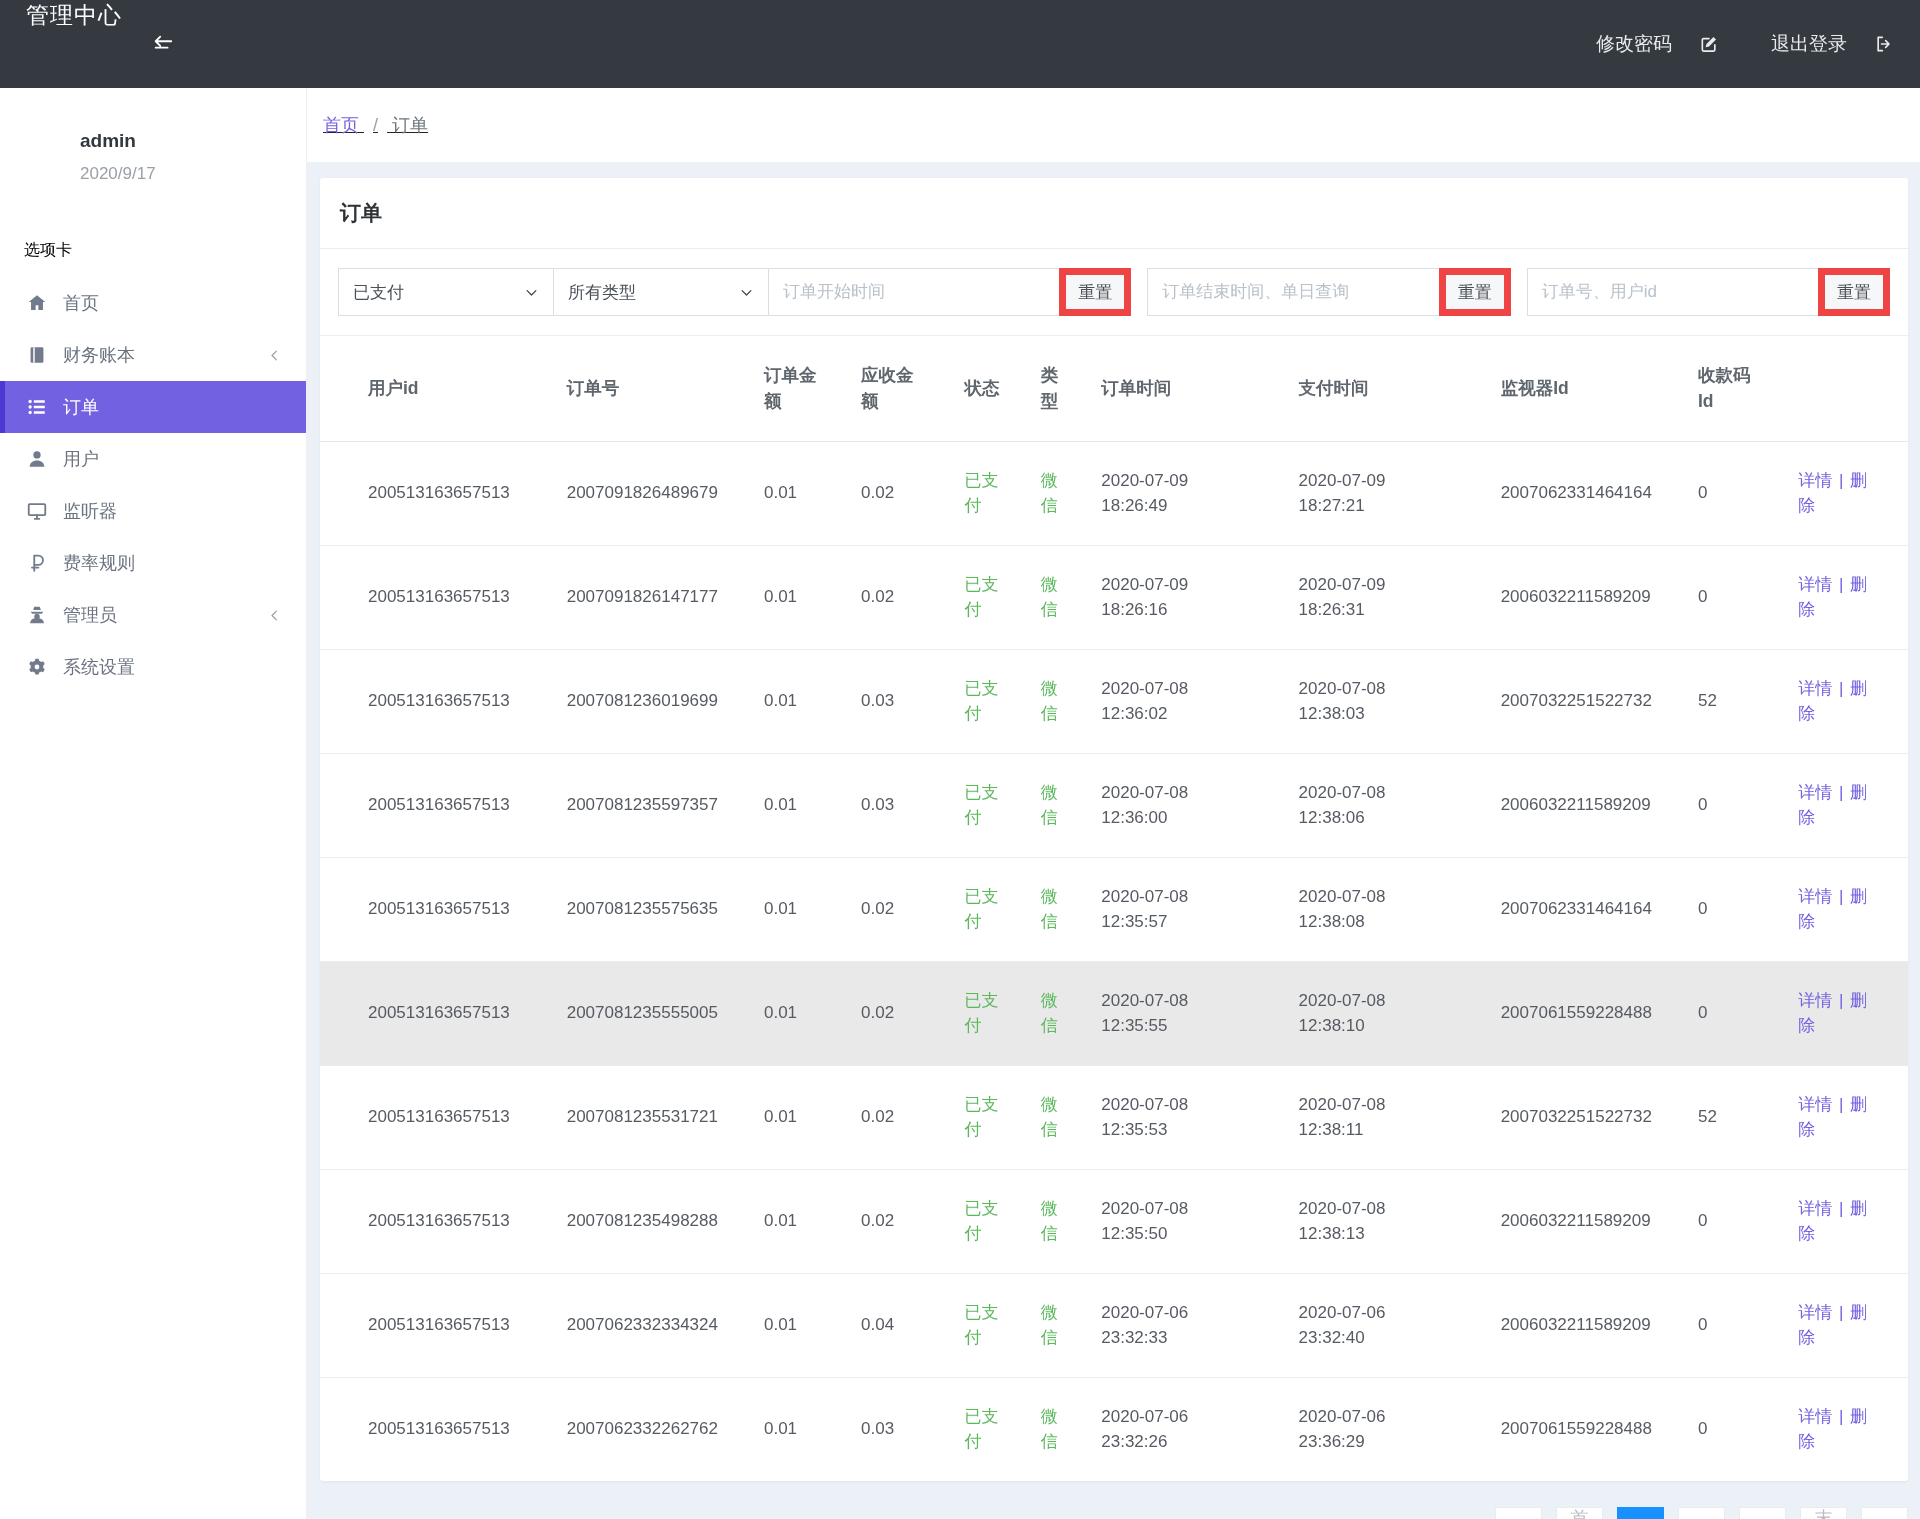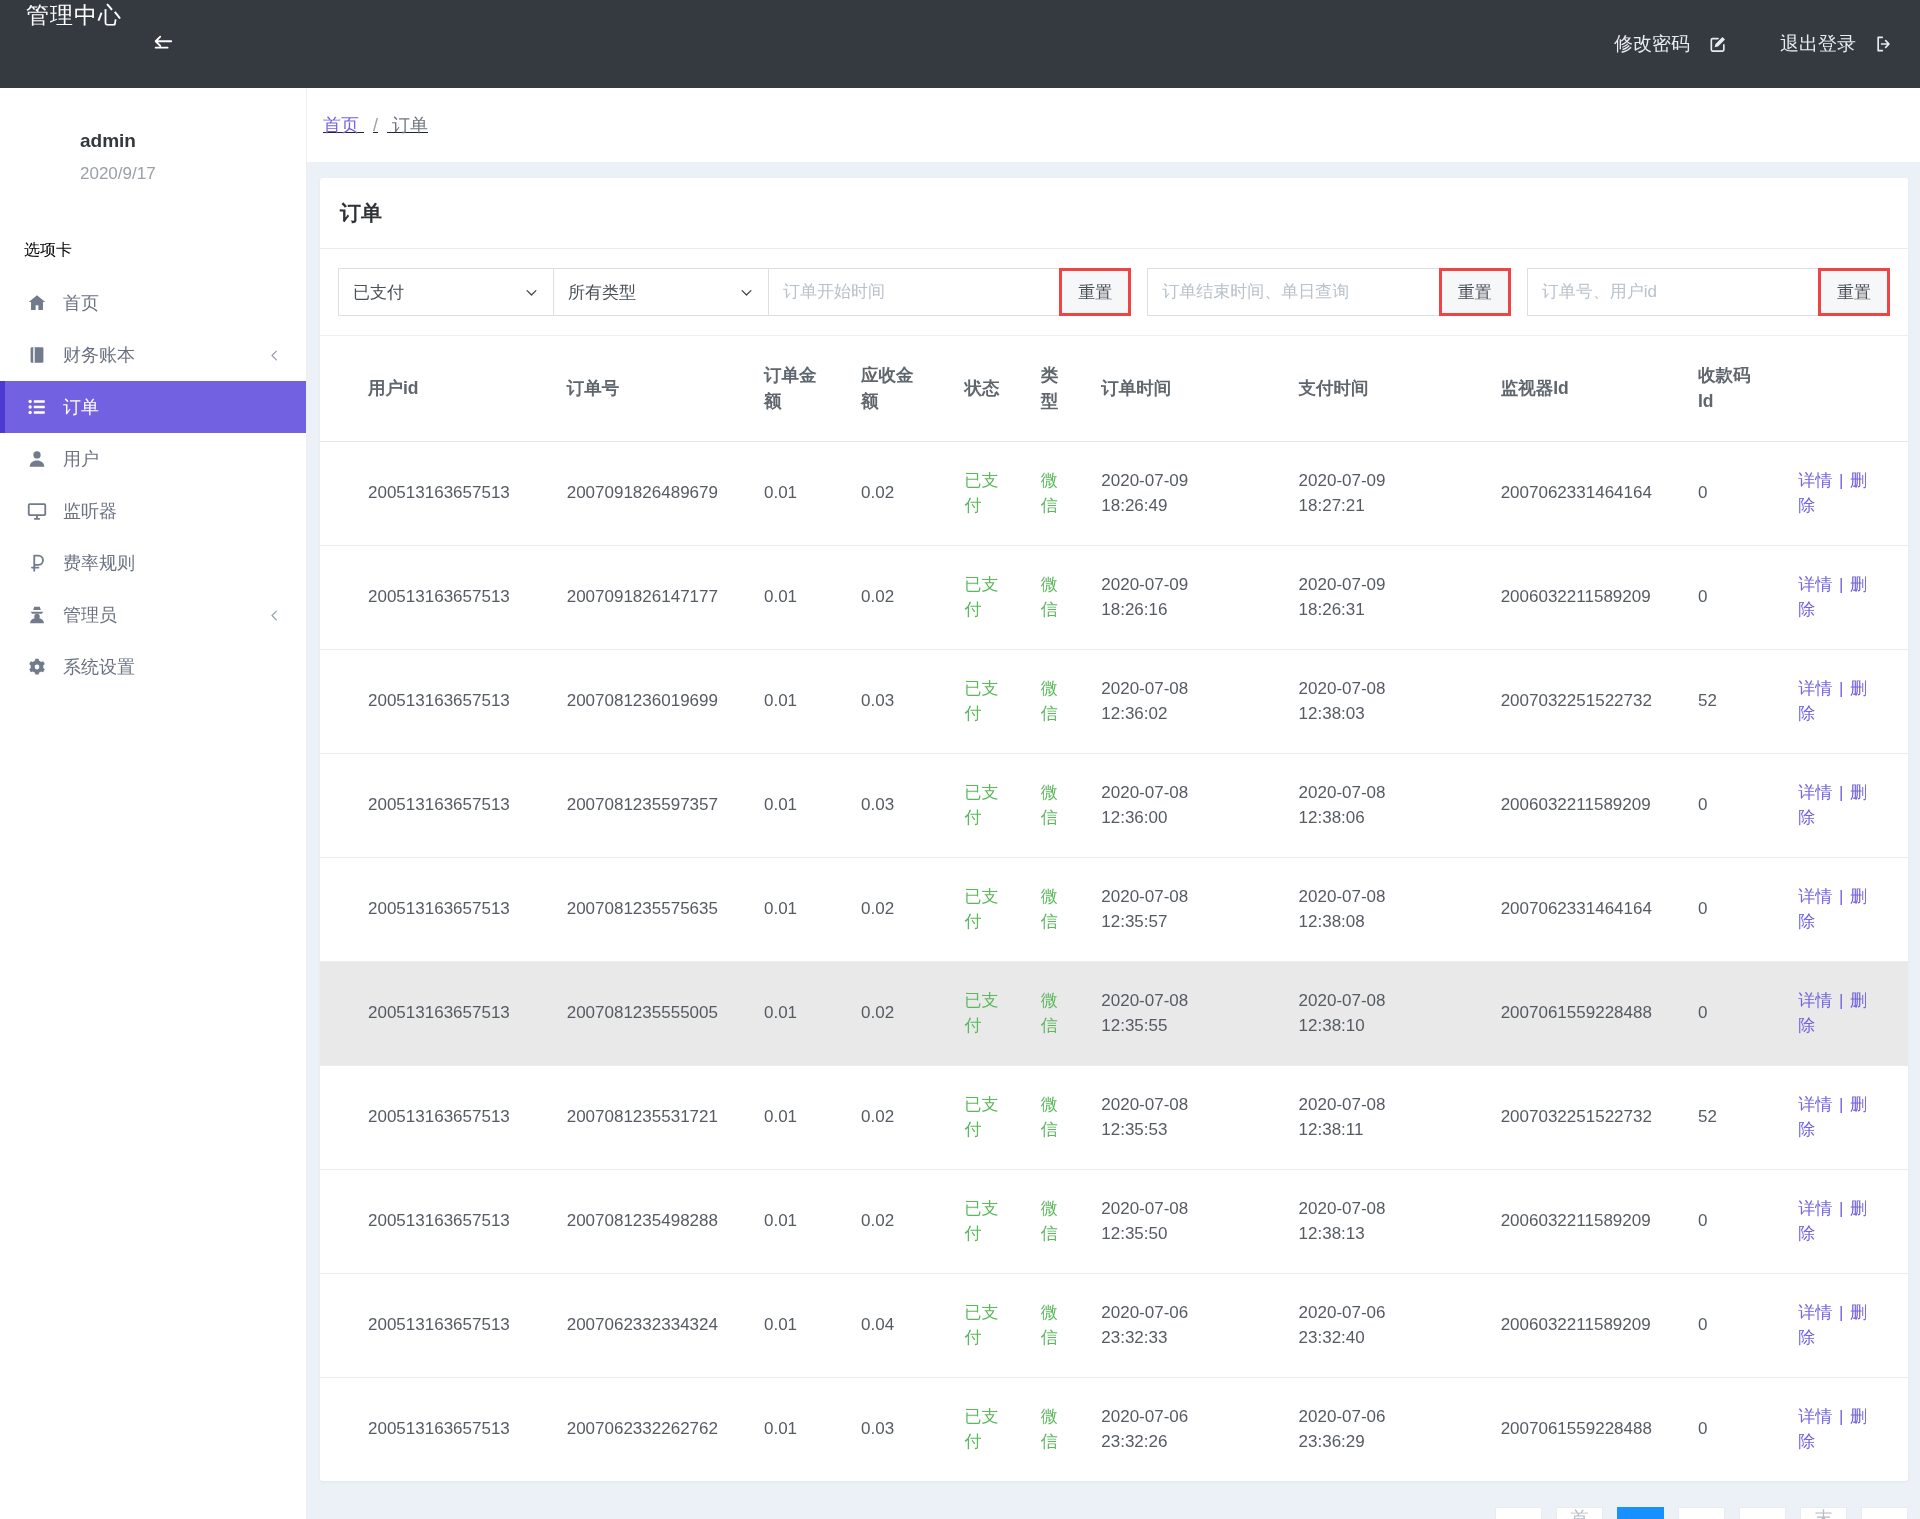--- a/index.html
+++ b/index.html
@@ -15,21 +15,21 @@
   }
   a{text-decoration:none;cursor:pointer;}
   [data-icon] svg{width:100%;height:100%;display:block;}
 
   
   .navbar{height:88px;background:var(--navbar-bg);display:flex;padding:0 26px;}
   .brand{color:#ffffff;font-size:23px;letter-spacing:1px;}
   .nav-icon{width:22px;height:22px;display:inline-flex;color:#fff;}
   .toggle-wrap{margin-left:30px;display:inline-flex;align-items:center;cursor:pointer;color:#fff;}
   .nav-spacer{flex:1;}
-  .nav-link{color:#e9ecef;font-size:19px;display:inline-flex;align-items:center;gap:18px;margin-left:52px;}
+  .nav-link{color:#e9ecef;font-size:19px;display:inline-flex;align-items:center;gap:27px;margin-left:52px;}
   .nav-link .nav-icon{width:20px;height:20px;color:#e9ecef;}
 
   
   .layout{display:flex;min-height:1431px;align-items:stretch;}
   .sidebar{width:307px;flex:0 0 307px;background:#fff;border-right:1px solid #edf0f3;}
   .content{flex:1;min-width:0;display:flex;flex-direction:column;}
 
   
   .user-panel{padding:42px 20px 10px 80px;}
   .user-name{font-size:19px;font-weight:bold;color:#33383e;}
@@ -61,21 +61,21 @@
   .control{height:48px;border:1px solid #d9dfe4;background:#fff;font-size:17px;color:#495057;
            font-family:"Liberation Sans","DejaVu Sans",sans-serif;}
   .select{flex:0 0 216px;display:flex;align-items:center;justify-content:space-between;padding:0 14px;cursor:pointer;}
   .select + .select{margin-left:-1px;}
   .sel-chevron{width:15px;height:15px;color:#3e444a;display:inline-flex;}
   .fgroup{display:flex;flex:1;min-width:0;}
   .fgroup.gap{margin-left:16px;}
   .fgroup.joined{margin-left:-1px;}
   .f-input{flex:1;min-width:0;padding:0 14px;outline:none;}
   .f-input::placeholder{color:#b9c1c9;}
-  .reset-btn{flex:0 0 72px;background:#f6f7f8;border:3px solid #ef4444;margin-left:-1px;
+  .reset-btn{flex:0 0 72px;background:#f6f7f8;border:7px solid #ef4444;margin-left:-1px;
              color:#495057;font-size:17px;cursor:pointer;font-family:inherit;}
 
   
   table{width:100%;border-collapse:collapse;table-layout:fixed;}
   th,td{text-align:left;vertical-align:middle;padding:26px 8px;line-height:1.5;}
   th{font-weight:bold;color:#5f666d;font-size:17.5px;border-top:1px solid #eceff2;border-bottom:1px solid #e4e8eb;}
   td{color:#565b63;font-size:17px;}
   tbody tr + tr td{border-top:1px solid #ececec;}
   th:first-child,td:first-child{padding-left:48px;}
   .c-sm{padding-right:30px;}

